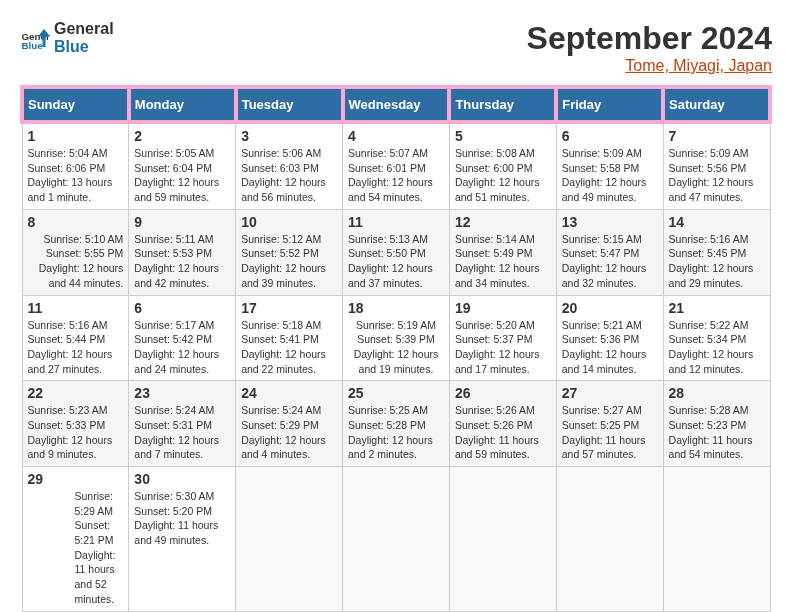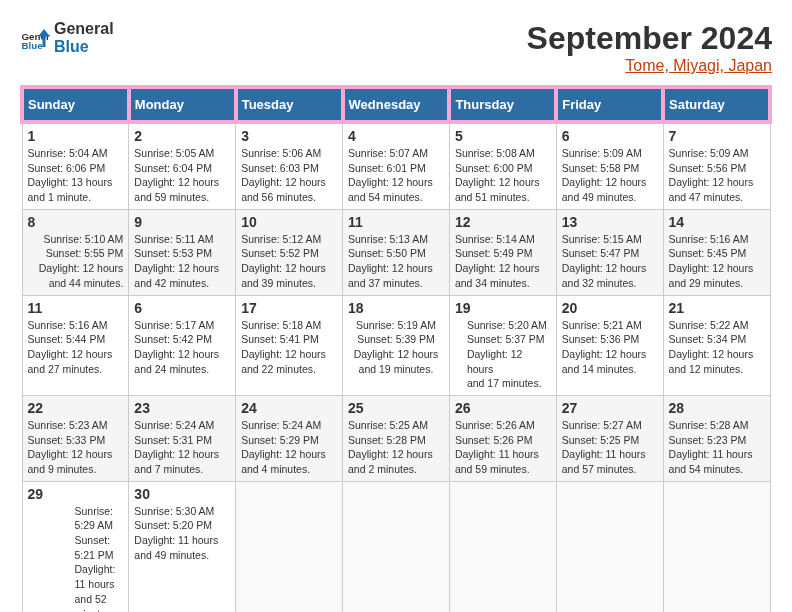--- a/index.html
+++ b/index.html
@@ -239,21 +239,21 @@
         </td>
         <td>
           <span class="day-num">18</span>
           <div class="day-detail" style="white-space: pre-line; text-align: center;">Sunrise: 5:19 AM
 Sunset: 5:39 PM
 Daylight: 12 hours
 and 19 minutes.</div>
         </td>
         <td>
           <span class="day-num">19</span>
-          <div class="day-detail" style="white-space: pre-line; margin-left: 12px;">Sunrise: 5:20 AM
+          <div class="day-detail" style="white-space: pre-line;">Sunrise: 5:20 AM
 Sunset: 5:37 PM
 Daylight: 12 hours
 and 17 minutes.</div>
         </td>
         <td>
           <span class="day-num">20</span>
           <div class="day-detail" style="white-space: pre-line;">Sunrise: 5:21 AM
 Sunset: 5:36 PM
 Daylight: 12 hours
 and 14 minutes.</div>

